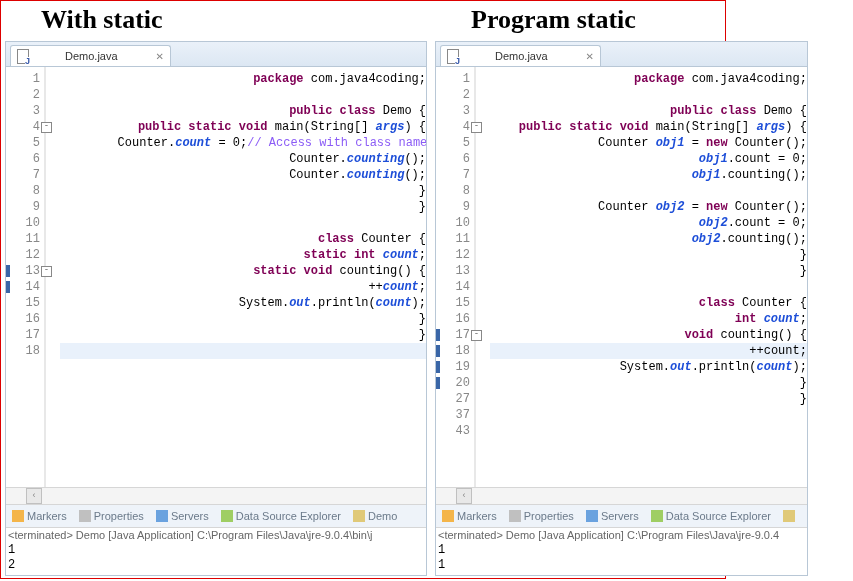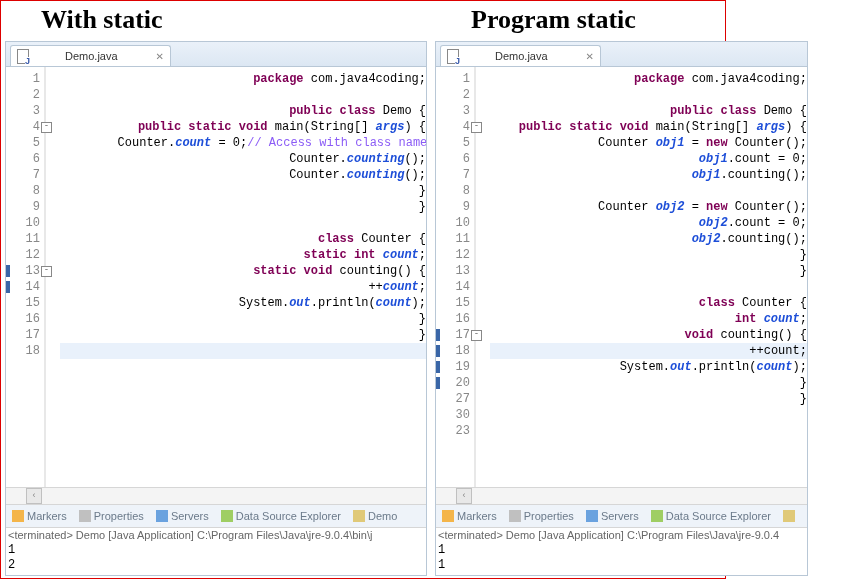--- a/index.html
+++ b/index.html
@@ -310,22 +310,22 @@
             <span class="ln">12</span>
             <span class="ln">13</span>
             <span class="ln">14</span>
             <span class="ln">15</span>
             <span class="ln">16</span>
             <span class="ln">17<span class="mark"></span><span class="minus">-</span></span>
             <span class="ln">18<span class="mark"></span></span>
             <span class="ln">19<span class="mark"></span></span>
             <span class="ln">20<span class="mark"></span></span>
             <span class="ln">27</span>
-            <span class="ln">30</span>
-            <span class="ln">23</span>
+            <span class="ln">37</span>
+            <span class="ln">43</span>
           </div>
         <div class="code" id="code-right"><span class="row"><span class="kw">package</span><span> com.java4coding;</span></span><span class="row"></span><span class="row"><span class="kw">public class</span><span> Demo {</span></span><span class="row"><span>    </span><span class="kw">public static void</span><span> main(String[] </span><span class="fld">args</span><span>) {</span></span><span class="row"><span>        Counter </span><span class="fld">obj1</span><span> = </span><span class="kw">new</span><span> Counter();</span></span><span class="row"><span>        </span><span class="fld">obj1</span><span>.count = 0;</span></span><span class="row"><span>        </span><span class="fld">obj1</span><span>.counting();</span></span><span class="row"></span><span class="row"><span>        Counter </span><span class="fld">obj2</span><span> = </span><span class="kw">new</span><span> Counter();</span></span><span class="row"><span>        </span><span class="fld">obj2</span><span>.count = 0;</span></span><span class="row"><span>        </span><span class="fld">obj2</span><span>.counting();</span></span><span class="row"><span>    }</span></span><span class="row"><span>}</span></span><span class="row"></span><span class="row"><span class="kw">class</span><span> Counter {</span></span><span class="row"><span>    </span><span class="kw">int</span><span> </span><span class="fld">count</span><span>;</span></span><span class="row"><span>    </span><span class="kw">void</span><span> counting() {</span></span><span class="row hl"><span>        ++count;</span></span><span class="row"><span>        System.</span><span class="fld">out</span><span>.println(</span><span class="fld">count</span><span>);</span></span><span class="row"><span>    }</span></span><span class="row"><span>}</span></span><span class="row"></span><span class="row"></span></div>
       </div>
       <div class="hscroll">
         <span class="arrow">‹</span>
       </div>
       <div class="views">
         <div class="v">
             <span class="ic ic-markers"></span>
             <span>Markers</span>

